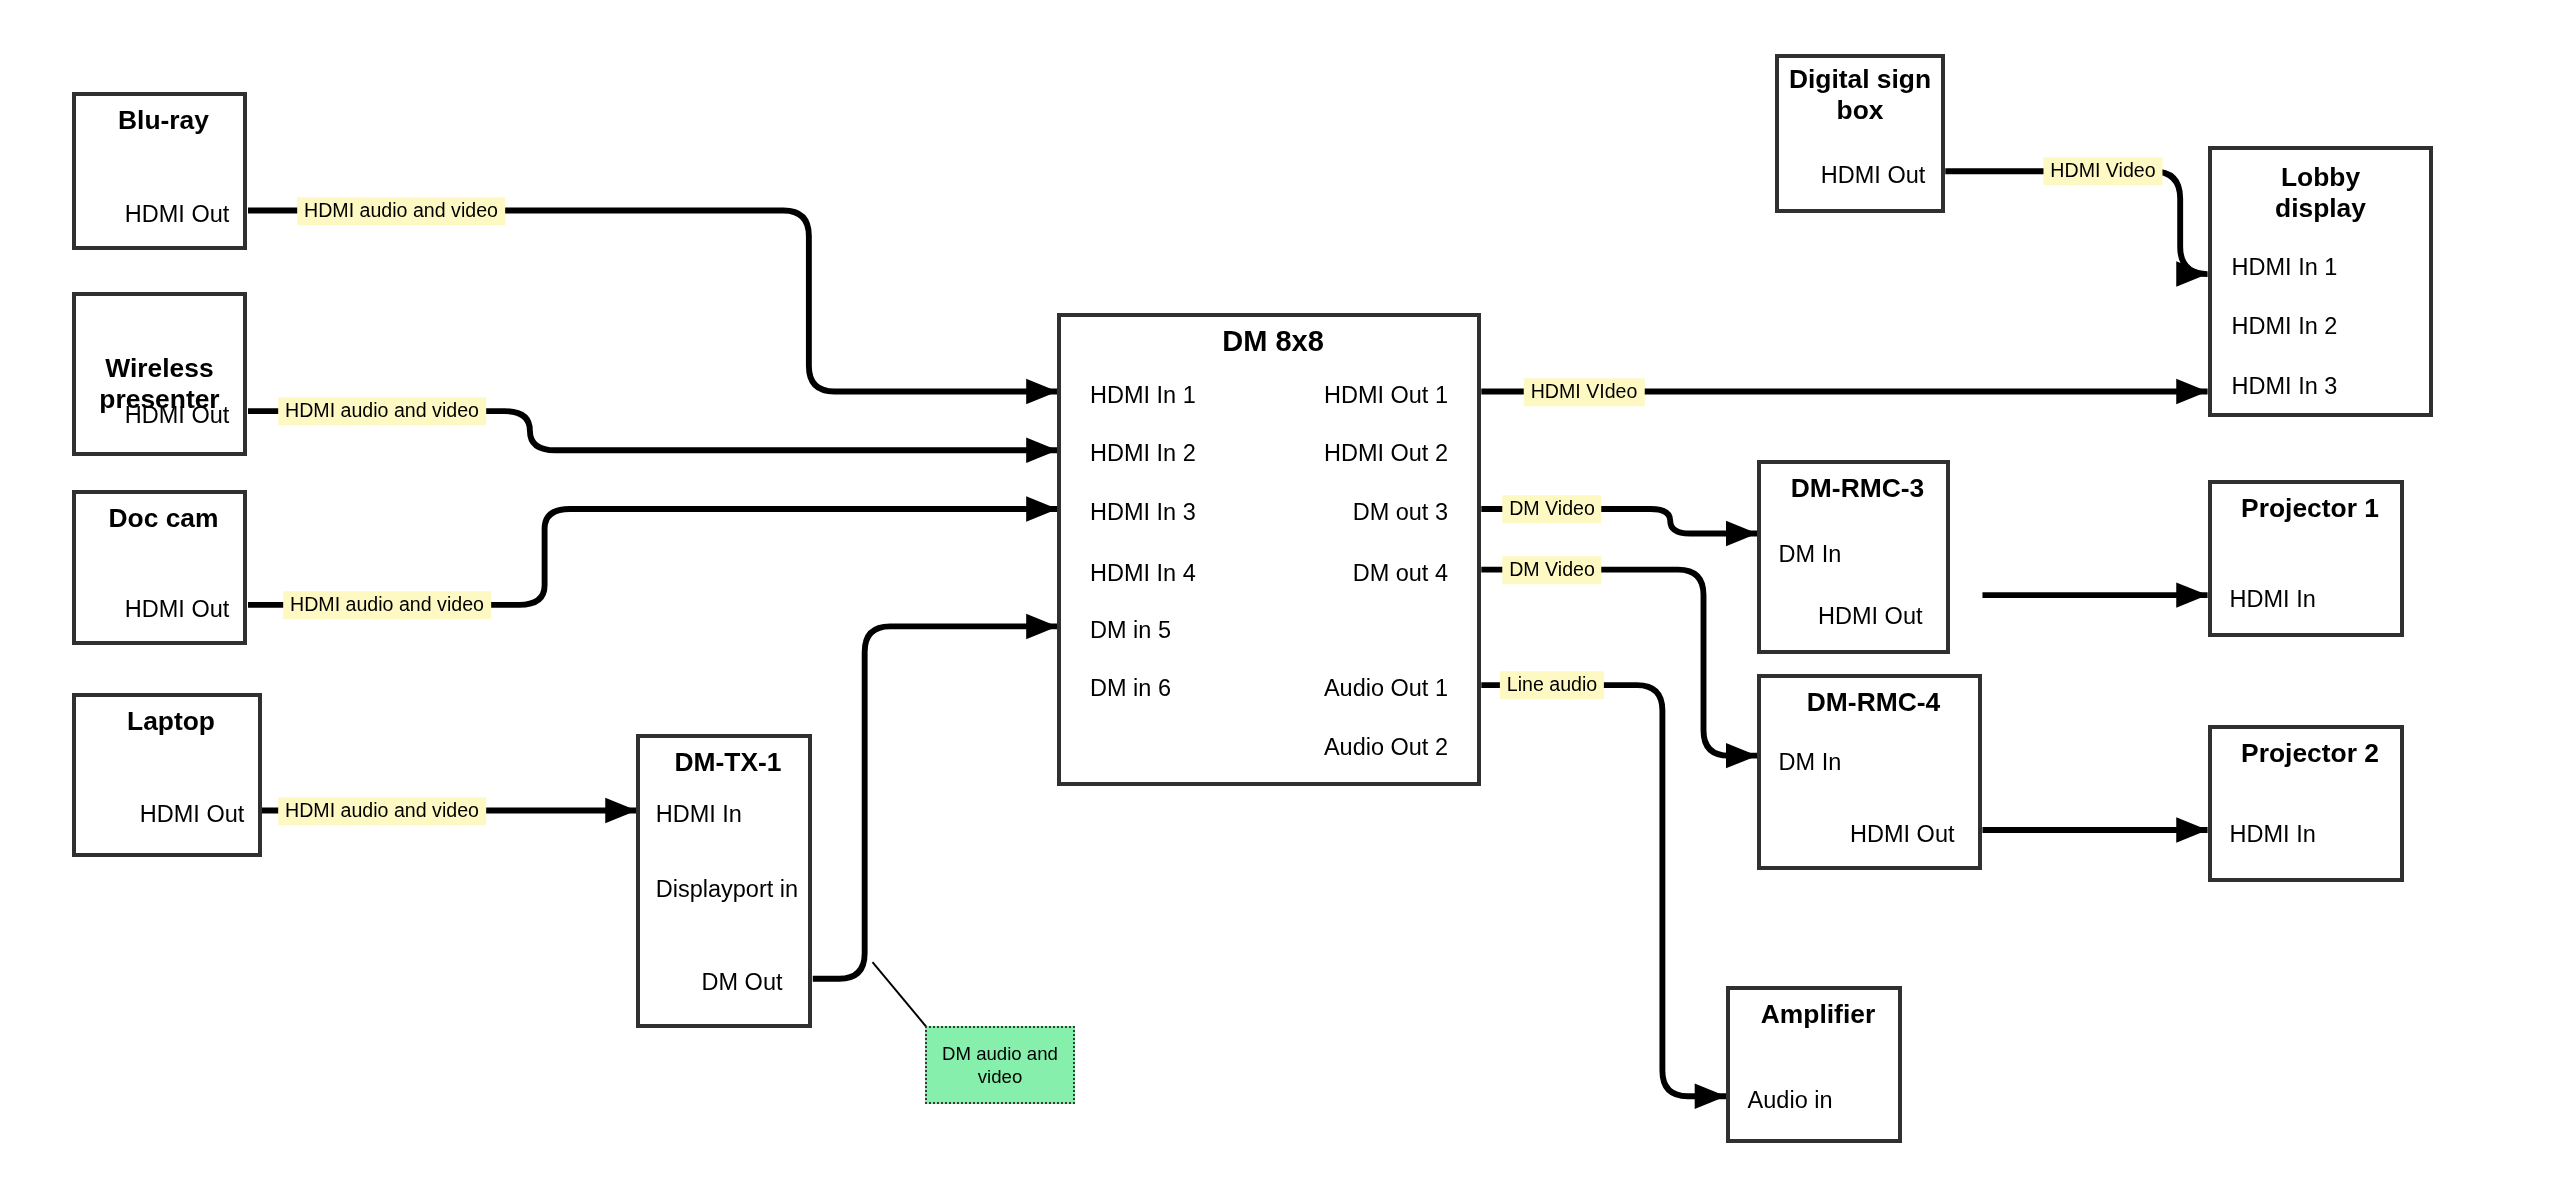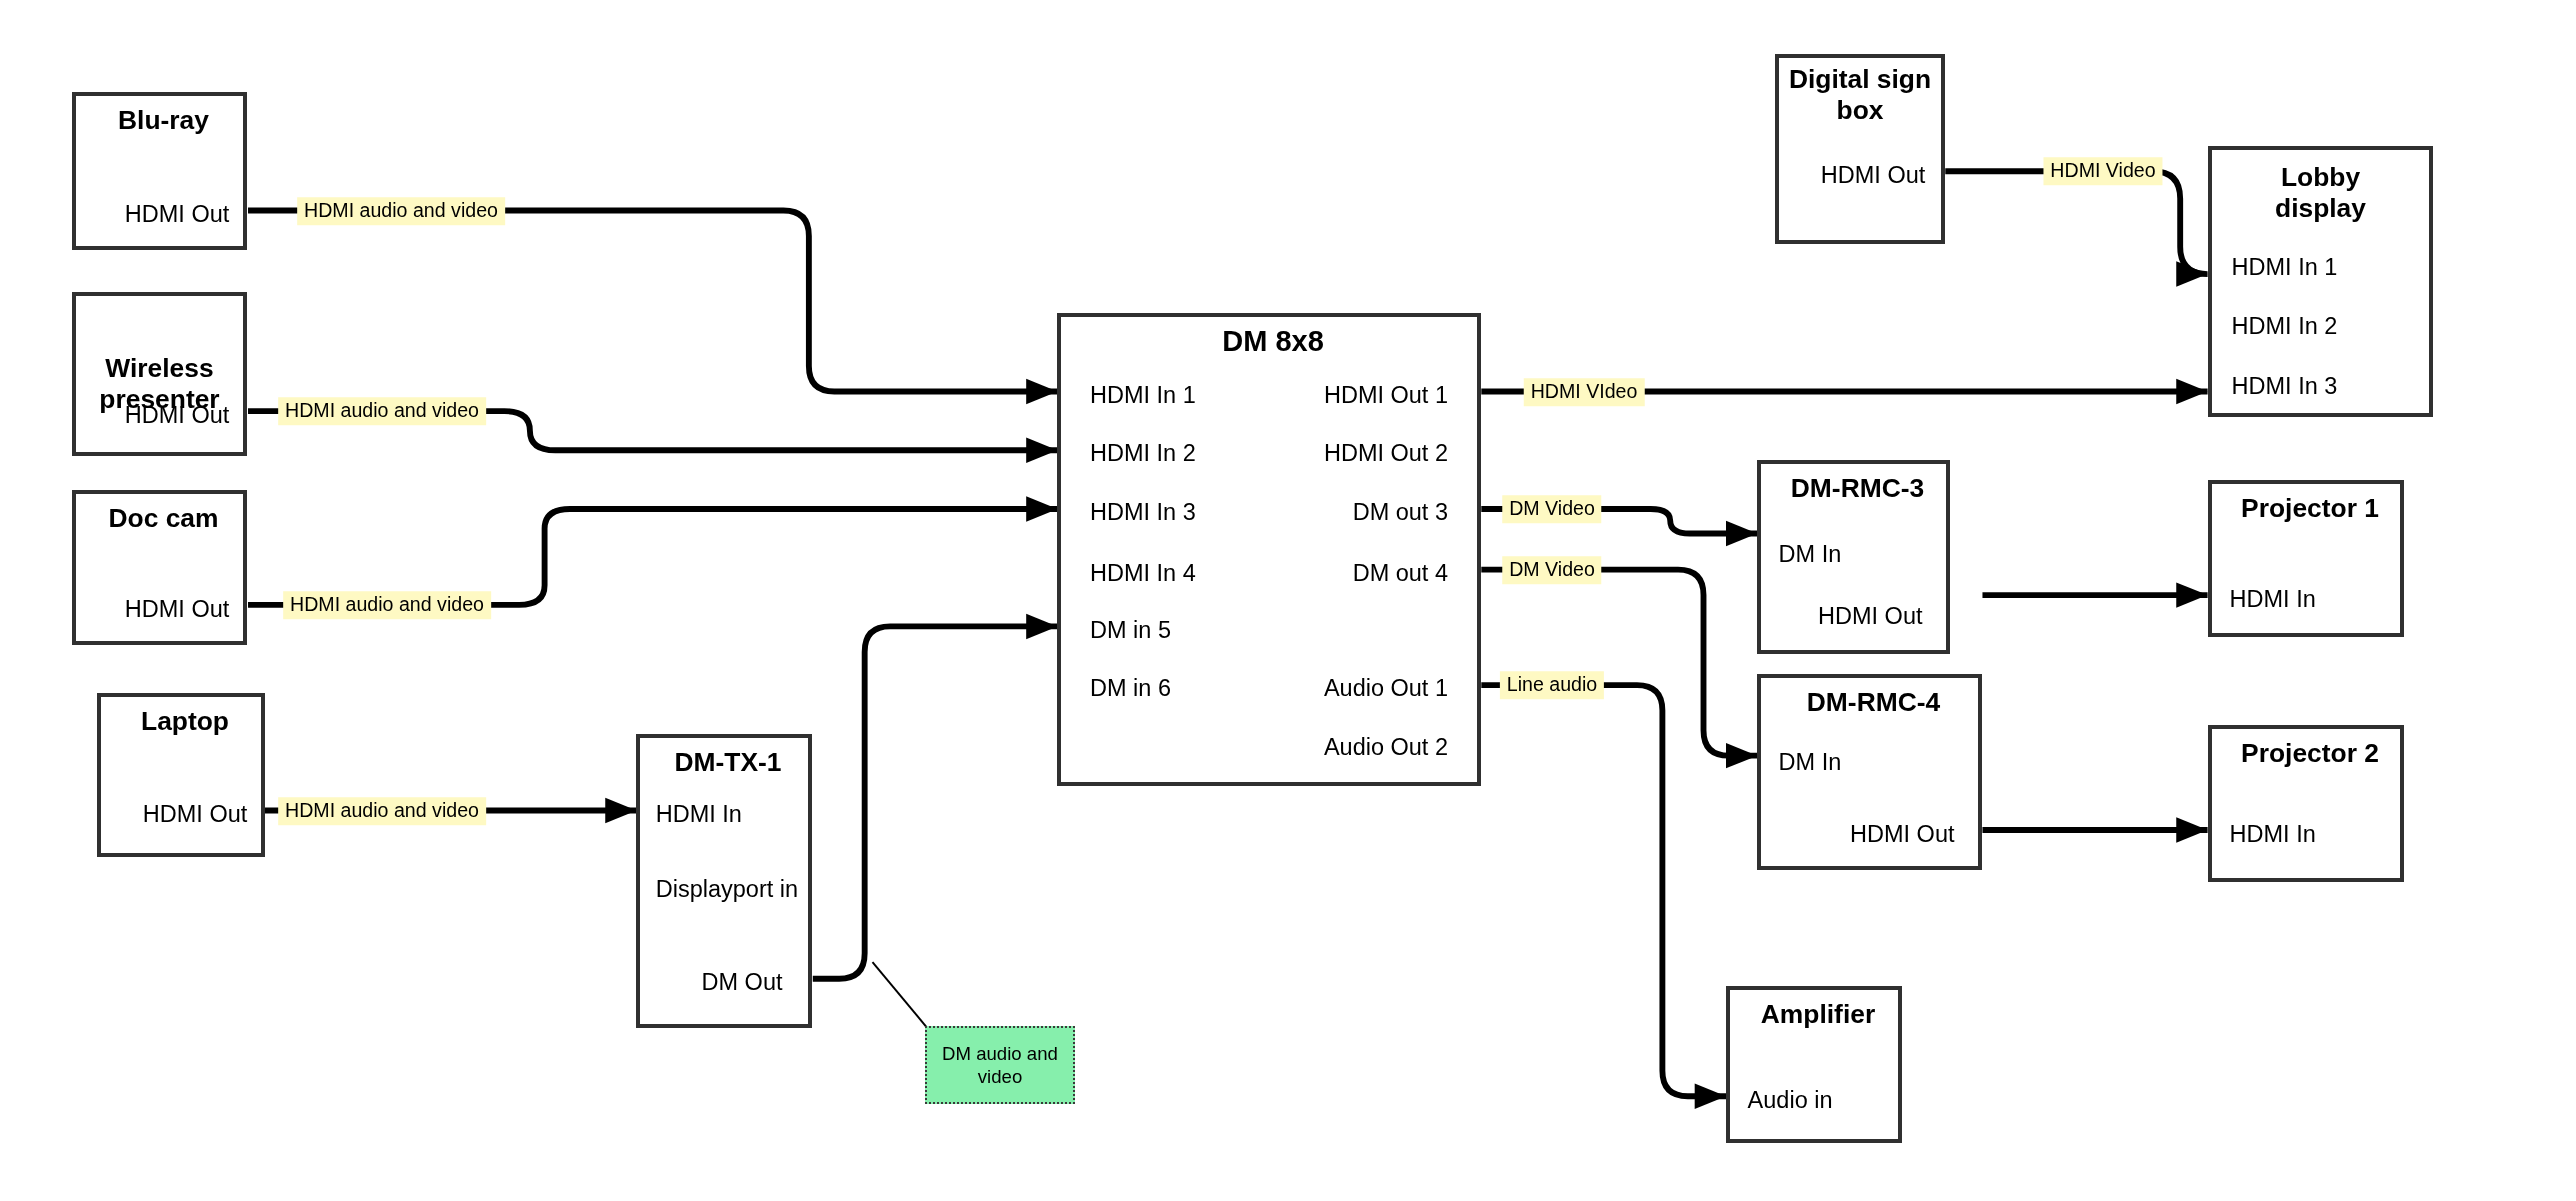--- a/index.html
+++ b/index.html
@@ -18,24 +18,24 @@
   #arrowhead path{fill:var(--wire-color);stroke:none;}
 
   .node{position:absolute;border:4.9px solid var(--border-color);background:#fff;}
   .node .title{position:absolute;top:8.8px;left:0;right:0;text-align:center;
                font-weight:bold;font-size:26.4px;line-height:31px;padding-left:8px;}
   .port{position:absolute;font-size:23.5px;line-height:27.4px;white-space:nowrap;}
 
   .n-bluray  {left:72px;  top:92px;  width:175px; height:158px;}
   .n-wireless{left:72px;  top:292px; width:175px; height:164px;}
   .n-doccam  {left:72px;  top:490px; width:175px; height:155px;}
-  .n-laptop  {left:72px;  top:693px; width:168px; height:164px;margin-left:25px;}
+  .n-laptop  {left:72px;  top:693px; width:190px; height:164px;}
   .n-dmtx1   {left:636px; top:734px; width:176px; height:294px;}
   .n-dm8x8   {left:1057px;top:313px; width:424px; height:473px;}
-  .n-sign    {left:1775px;top:54px;  width:170px; height:190px;}
+  .n-sign    {left:1775px;top:54px;  width:170px; height:159px;}
   .n-lobby   {left:2208px;top:146px; width:225px; height:271px;}
   .n-rmc3    {left:1757px;top:460px; width:193px; height:194px;}
   .n-proj1   {left:2208px;top:480px; width:196px; height:157px;}
   .n-rmc4    {left:1757px;top:674px; width:225px; height:196px;}
   .n-proj2   {left:2208px;top:725px; width:196px; height:157px;}
   .n-amp     {left:1726px;top:986px;width:176px; height:157px;}
 
   .n-wireless .title{padding:0 17.6px;margin-top:48px;}
   .n-sign .title{padding:0 7.8px;top:5.9px;}
   .n-lobby .title{padding:0 34px;top:11.7px;}

